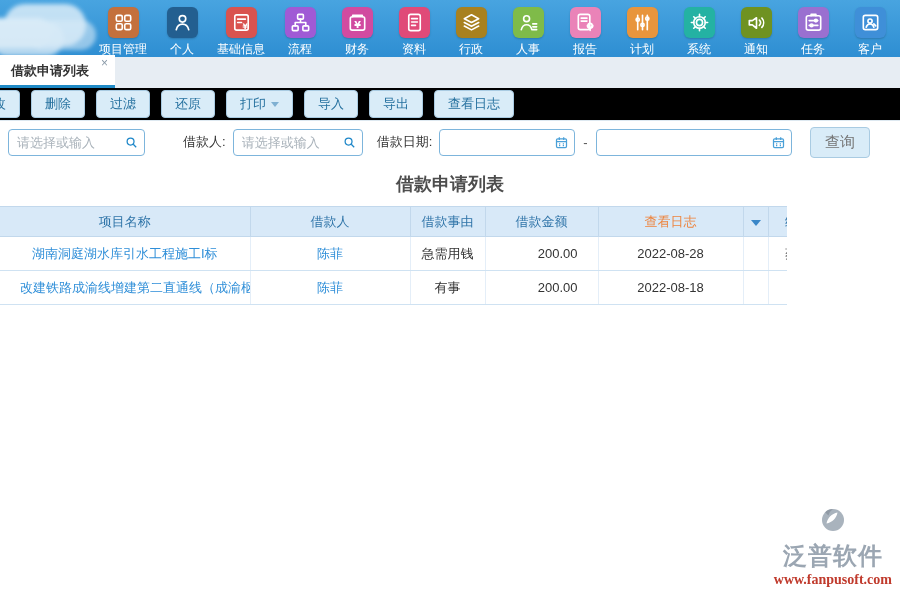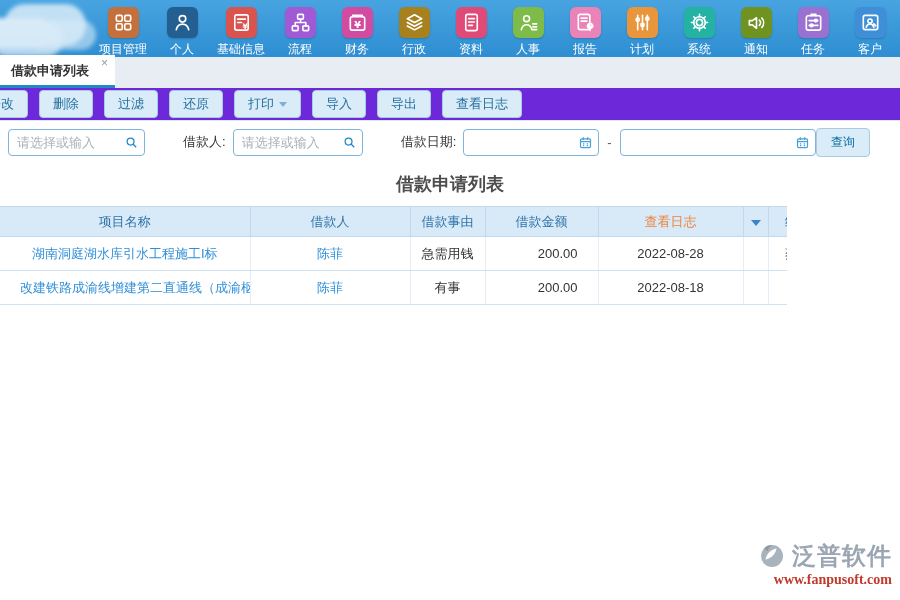--- a/index.html
+++ b/index.html
@@ -19,57 +19,57 @@
   .nav-ic svg text { fill:#fff; stroke:none; font-weight:bold; font-family:"DejaVu Sans",sans-serif; }
   .nav-lb { margin-top:3px; font-size:12px; color:#fff; white-space:nowrap; }
 
   
   .tabbar { height:31px; background:#e7edf3; display:flex; align-items:flex-end; }
   .tab { position:relative; background:#fff; border-bottom:3px solid #1f8ac6; padding:6px 26px 5px 11px; }
   .tab-title { font-size:13px; font-weight:bold; color:#333; }
   .tab-close { position:absolute; top:1px; right:7px; font-size:12px; color:#8a9aa8; cursor:pointer; }
 
   
-  .toolbar { height:33px; background:#6d28d9; display:flex; align-items:center; padding-left:8px; border-bottom:1px solid #dde8f0; overflow:hidden; }
+  .toolbar { height:33px; background:#000000; display:flex; align-items:center; padding-left:0; border-bottom:1px solid #dde8f0; overflow:hidden; }
   .tbtn { flex:none; display:inline-flex; align-items:center; gap:5px; background:#d9ecf8; border:1px solid #a9cbe2; border-radius:4px;
           color:#26719f; font-size:13px; padding:4px 13px; margin-right:11px; cursor:pointer; font-family:inherit; }
   .tbtn.clipped { margin-left:-34px; }
   .caret { width:0; height:0; border-left:4px solid transparent; border-right:4px solid transparent; border-top:5px solid #7fb0d2; }
 
   
   .filterbar { height:42px; display:flex; align-items:center; background:#fff; padding-left:8px; }
   .fld { position:relative; display:inline-flex; align-items:center; }
   .fld input { height:27px; border:1px solid #7db5dc; border-radius:4px; font-size:13px; color:#333; padding:0 28px 0 8px; outline:none; font-family:inherit; }
   .fld input::placeholder { color:#a9b2ba; }
   .fld .ficon { position:absolute; right:6px; width:15px; height:15px; pointer-events:auto; cursor:pointer; }
   .fld .ficon svg { width:15px; height:15px; fill:none; stroke-width:2; }
   .flabel { font-size:13px; color:#333; margin:0 7px 0 38px; white-space:nowrap; }
   .dash { color:#555; margin:0 8px; font-size:13px; }
-  .qbtn { margin-left:auto; margin-right:30px; background:#d9ecf8; border:1px solid #a9cbe2; border-radius:4px; color:#0369a1;
-          font-size:12px; padding:5px 14px; cursor:pointer; font-family:inherit; }
+  .qbtn { margin-left:auto; margin-right:30px; background:#d9ecf8; border:1px solid #a9cbe2; border-radius:4px; color:#737373;
+          font-size:15px; padding:5px 14px; cursor:pointer; font-family:inherit; }
 
   
   .page-title { text-align:center; font-size:18px; font-weight:bold; color:#4d4d4d; padding:9px 0 10px; }
 
   
   .tablewrap { width:787px; overflow:hidden; }
   table { border-collapse:collapse; width:920px; table-layout:fixed; font-size:13px; }
   thead th { background:#d8e9f8; color:#2f74a8; font-weight:normal; height:30px; border-right:1px solid #c2d8ec; border-top:1px solid #c2d8ec; border-bottom:1px solid #c2d8ec; text-align:center; }
   thead th.sorted { color:#ed8540; }
   thead th:last-child { border-right:none; }
   tbody td { background:#fff; height:34px; border-bottom:1px solid #cfe2f2; border-right:1px solid #e4eef8; text-align:center;
              color:#333; white-space:nowrap; overflow:hidden; }
   tbody td.link { color:#2e8ed8; cursor:pointer; }
   tbody td.amt { text-align:right; padding-right:20px; }
   tbody td.pj { padding:0 20px; }
   .sort-arrow { display:inline-block; width:0; height:0; border-left:5px solid transparent; border-right:5px solid transparent; border-top:6px solid #3a87c8; cursor:pointer; }
 
   
   .brand { position:absolute; right:8px; bottom:12px; text-align:right; }
-  .brand-row { display:flex; align-items:center; justify-content:flex-start; gap:7px; }
+  .brand-row { display:flex; align-items:center; justify-content:flex-start; gap:7px;flex-direction:column; }
   .brand-name { font-size:24px; font-weight:bold; color:#9ba6b2; letter-spacing:1px; }
   .brand-url { font-size:14px; font-weight:bold; color:#c03a2c; font-family:"Liberation Serif",serif; margin-top:0px; }
 </style>
 </head>
 <body>
 
 <div class="app">
 
   <div class="topbar">
     <div class="cloud"></div>
@@ -125,38 +125,38 @@
           <svg viewBox="0 0 24 24">
               <rect x="4.5" y="6" width="15" height="14" rx="2"></rect>
               <path d="M7 6V4.5h10V6"></path>
               <text x="8.5" y="17.5" font-size="10">¥</text>
             </svg>
         </span>
         <span class="nav-lb">财务</span>
       </div>
 
       <div class="nav-item">
+        <span class="nav-ic" style="background-color: rgb(224, 74, 120);">
+          <svg viewBox="0 0 24 24">
+              <rect x="6" y="3.5" width="12" height="17" rx="2"></rect>
+              <path d="M9 8h6M9 11.5h6M9 15h4"></path>
+            </svg>
+        </span>
+        <span class="nav-lb">资料</span>
+      </div>
+
+      <div class="nav-item">
         <span class="nav-ic" style="background-color: rgb(168, 129, 31);">
           <svg viewBox="0 0 24 24">
               <path d="M12 4l7.5 4L12 12 4.5 8z"></path>
               <path d="M4.5 12l7.5 4 7.5-4"></path>
               <path d="M4.5 15.7l7.5 4 7.5-4"></path>
             </svg>
         </span>
         <span class="nav-lb">行政</span>
-      </div>
-
-      <div class="nav-item">
-        <span class="nav-ic" style="background-color: rgb(224, 74, 120);">
-          <svg viewBox="0 0 24 24">
-              <rect x="6" y="3.5" width="12" height="17" rx="2"></rect>
-              <path d="M9 8h6M9 11.5h6M9 15h4"></path>
-            </svg>
-        </span>
-        <span class="nav-lb">资料</span>
       </div>
 
       <div class="nav-item">
         <span class="nav-ic" style="background-color: rgb(127, 187, 73);">
           <svg viewBox="0 0 24 24">
               <circle cx="10" cy="8" r="3.1"></circle>
               <path d="M4.5 19.5c.8-3.6 3.2-5.2 5.5-5.2s4.7 1.6 5.5 5.2"></path>
               <path d="M16.5 13.5h4M16.5 16.5h4M16.5 19.5h4"></path>
             </svg>
         </span>
@@ -272,21 +272,21 @@
     <span class="fld" style="width:130px">
       <input type="text" style="width: 130px;" placeholder="请选择或输入">
       <span class="ficon">
         <svg viewBox="0 0 24 24" stroke="#1c86c8">
             <circle cx="10.5" cy="10.5" r="5.5"></circle>
             <path d="M14.8 14.8l4.7 4.7"></path>
           </svg>
       </span>
     </span>
 
-    <span class="flabel" style="margin-left:38px">借款日期:</span>
+    <span class="flabel" style="margin-left:14px">借款日期:</span>
     <span class="fld" style="width:136px">
       <input type="text" style="width: 136px;" value="">
       <span class="ficon">
         <svg viewBox="0 0 24 24" stroke="#4aa0d8">
             <rect x="4" y="6" width="16" height="14" rx="2"></rect>
             <path d="M4 10.5h16M8.5 3.5V8M15.5 3.5V8M8 14h2M14 14h2M8 17h2M14 17h2"></path>
           </svg>
       </span>
     </span>
     <span class="dash">-</span>

